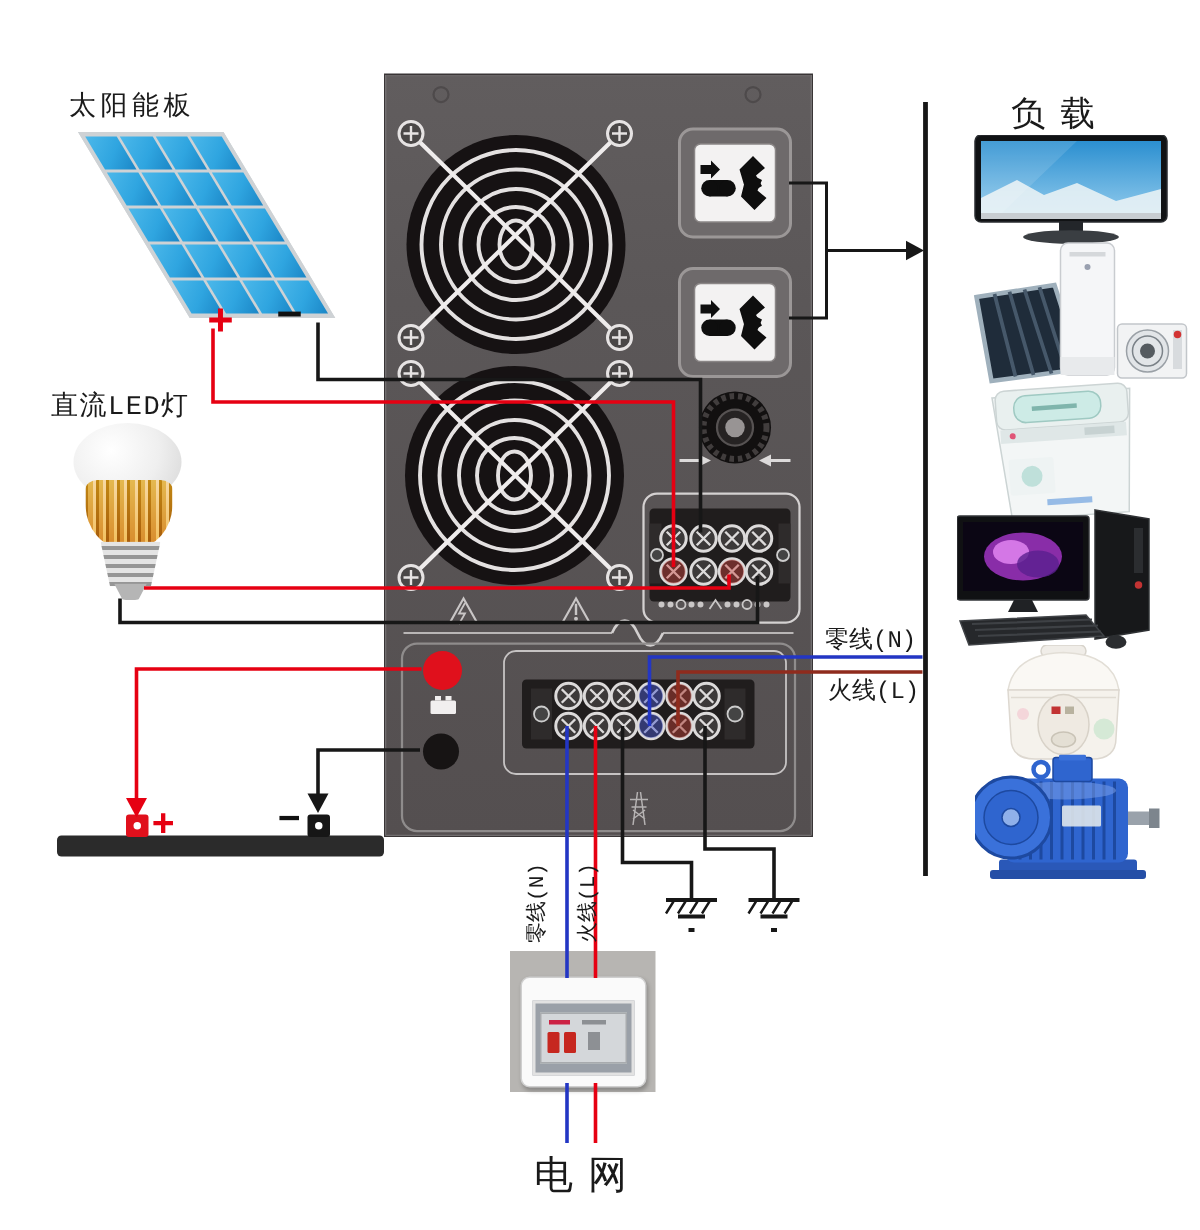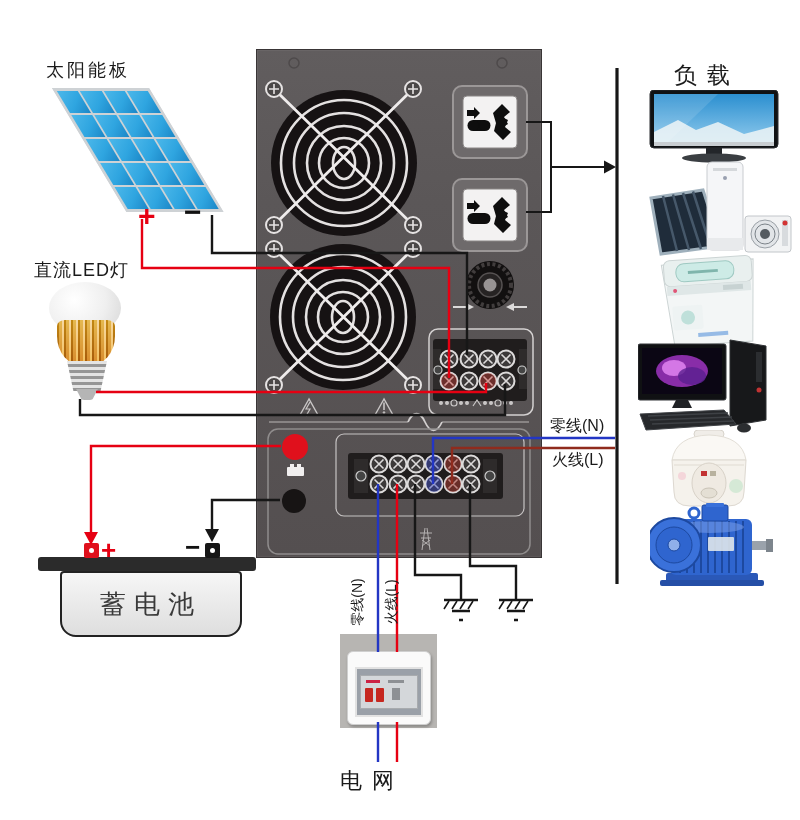--- a/index.html
+++ b/index.html
@@ -1,17 +1,17 @@
 <!DOCTYPE html>
 <html style="--wire-red: #e60012; --wire-black: #171717; --wire-blue: #2336c4; --wire-brown: #8f2b1d; --panel-gray: #5b5758; --solar-cell-blue: #2fa5e0; --battery-terminal-red: #e0101c; --motor-blue: #2f65cf;"><head>
 <meta charset="utf-8">
 <style>
   html,body{margin:0;padding:0;background:#ffffff;}
   #stage{position:relative;width:800px;height:818px;background:#ffffff;overflow:hidden;
-         font-family:Liberation Sans, sans-serif;color:#1a1a1a;}
+         font-family:Liberation Mono, monospace;color:#1a1a1a;}
   .abs{position:absolute;}
   .lbl{position:absolute;font-weight:500;white-space:nowrap;}
   .micro{position:absolute;font-size:10px;line-height:1.1;text-align:center;color:#d8d5d5;white-space:nowrap;}
   
   #panel{position:absolute;left:256px;top:49px;width:284px;height:507px;
          background:linear-gradient(180deg,#615d5e,var(--panel-gray) 30%,#544f50);
          border:1px solid #393536;box-shadow:inset 0 0 0 1px rgba(255,255,255,.05);z-index:2;}
   
   #wires{position:absolute;left:0;top:0;z-index:20;pointer-events:none;}
   #wires path{fill:none;stroke-linecap:butt;stroke-linejoin:miter;}
@@ -43,21 +43,21 @@
 </head>
 <body>
 
 <div id="stage">
 
   <div class="lbl" style="left:46px;top:58px;font-size:18px;letter-spacing:3px;">太阳能板</div>
   <div class="lbl" style="left:34px;top:258px;font-size:18px;letter-spacing:1px;">直流LED灯</div>
   <div class="lbl" style="left:674px;top:60px;font-size:23px;letter-spacing:10px;">负载</div>
   <div class="lbl" style="left:550px;top:416px;font-size:16px;z-index:30;">零线(N)</div>
   <div class="lbl" style="left:552px;top:450px;font-size:16px;z-index:30;">火线(L)</div>
-  <div class="lbl" style="left:340px;top:766px;font-size:22px;letter-spacing:10px;">电网</div>
+  <div class="lbl" style="left:356px;top:766px;font-size:26px;letter-spacing:10px;">电网</div>
   <div class="lbl" style="left:322px;top:594px;width:70px;height:16px;font-size:14px;text-align:center;transform:rotate(-90deg);z-index:30;">零线(N)</div>
   <div class="lbl" style="left:356px;top:594px;width:70px;height:16px;font-size:14px;text-align:center;transform:rotate(-90deg);z-index:30;">火线(L)</div>
 
   <div class="lbl" style="left:138px;top:199px;font-size:30px;font-weight:bold;color:var(--wire-red);z-index:6;">+</div>
   <div class="lbl" style="left:184px;top:195px;font-size:30px;font-weight:bold;color:#111;z-index:6;">−</div>
 
   <div class="lbl" style="left:101px;top:535px;font-size:26px;font-weight:bold;color:var(--wire-red);z-index:6;">+</div>
   <div class="lbl" style="left:185px;top:532px;font-size:26px;font-weight:bold;color:#111;z-index:6;">−</div>
 
   <div id="solar">
@@ -82,23 +82,20 @@
       <div class="cell"></div>
       <div class="cell"></div>
   </div>
 
   <div class="abs" style="left:49px;top:282px;width:72px;height:52px;border-radius:50%;background:radial-gradient(circle at 35% 35%,#ffffff,#efefef 55%,#d6d6d6);z-index:3;"></div>
   <div class="abs" style="left:57px;top:320px;width:58px;height:46px;border-radius:8px 8px 26px 26px / 6px 6px 30px 30px;background:linear-gradient(180deg,rgba(255,255,255,.3),rgba(110,55,0,.3)),repeating-linear-gradient(90deg,#a8690f 0 2px,#d99a3d 2px 5px,#f3c87e 5px 7px);background-blend-mode:overlay;z-index:3;"></div>
   <div class="abs" style="left:67px;top:361px;width:40px;height:30px;background:repeating-linear-gradient(180deg,#e4e4e4 0 3px,#969696 3px 6px);clip-path:polygon(0 0,100% 0,84% 100%,16% 100%);z-index:3;"></div>
   <div class="abs" style="left:74px;top:389px;width:26px;height:11px;background:#b5b5b5;border-radius:0 0 10px 10px;clip-path:polygon(8% 0,92% 0,70% 100%,30% 100%);z-index:3;"></div>
 
   <div id="bat-top"></div>
-  <div id="bat-body">
-    <span style="font-size:26px;letter-spacing:8px;color:#3a3a3a;">蓄电池</span>
-  </div>
   <div class="post" style="left:84px;top:543px;background:var(--battery-terminal-red);">
       <i></i>
     </div>
   <div class="post" style="left:205px;top:543px;background:#161616;">
       <i></i>
     </div>
 
   <div id="panel">
     <svg width="284" height="507" viewBox="0 0 284 507">
       <defs>

